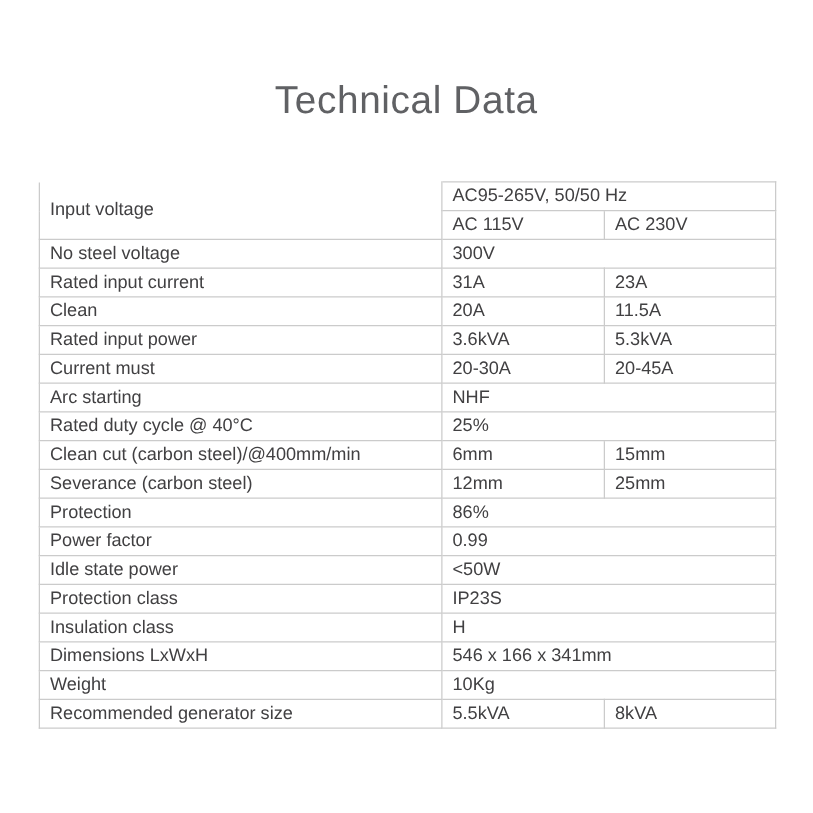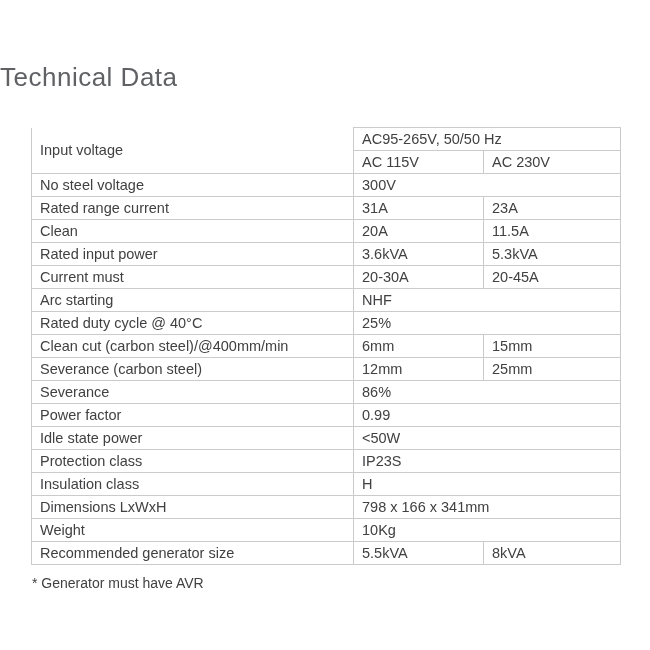--- a/index.html
+++ b/index.html
@@ -11,29 +11,29 @@
   html,body{margin:0;padding:0;}
   body{
     width:650px;height:650px;
     background:var(--bg);
     font-family:"Liberation Sans",sans-serif;
     overflow:hidden;
   }
   .page{position:relative;width:650px;height:650px;}
   .title{
     position:absolute;top:62px;left:0;width:650px;
-    text-align:left;
-    font-size:26px;
+    text-align:center;
+    font-size:31px;
     font-weight:300;
     letter-spacing:0.5px;
     color:var(--title-color);
     margin:0;
   }
   table.spec{
-    position:absolute;left:31px;top:127px;
+    position:absolute;left:31px;top:145px;
     width:589px;
     border-collapse:collapse;
     table-layout:fixed;
     font-size:14.5px;
     color:var(--text-color);
   }
   table.spec td{
     border:1px solid var(--border-color);
     height:22px;
     padding:0 8px;
@@ -73,21 +73,21 @@
         </tr>
         <tr>
           <td>AC 115V</td>
           <td>AC 230V</td>
         </tr>
         <tr>
           <td>No steel voltage</td>
           <td colspan="2">300V</td>
         </tr>
         <tr>
-          <td>Rated range current</td>
+          <td>Rated input current</td>
           <td>31A</td>
           <td>23A</td>
         </tr>
         <tr>
           <td>Clean</td>
           <td>20A</td>
           <td>11.5A</td>
         </tr>
         <tr>
           <td>Rated input power</td>
@@ -111,50 +111,49 @@
           <td>Clean cut (carbon steel)/@400mm/min</td>
           <td>6mm</td>
           <td>15mm</td>
         </tr>
         <tr>
           <td>Severance (carbon steel)</td>
           <td>12mm</td>
           <td>25mm</td>
         </tr>
         <tr>
-          <td>Severance</td>
+          <td>Protection</td>
           <td colspan="2">86%</td>
         </tr>
         <tr>
           <td>Power factor</td>
           <td colspan="2">0.99</td>
         </tr>
         <tr>
           <td>Idle state power</td>
           <td colspan="2">&lt;50W</td>
         </tr>
         <tr>
           <td>Protection class</td>
           <td colspan="2">IP23S</td>
         </tr>
         <tr>
           <td>Insulation class</td>
           <td colspan="2">H</td>
         </tr>
         <tr>
           <td>Dimensions LxWxH</td>
-          <td colspan="2">798 x 166 x 341mm</td>
+          <td colspan="2">546 x 166 x 341mm</td>
         </tr>
         <tr>
           <td>Weight</td>
           <td colspan="2">10Kg</td>
         </tr>
         <tr>
           <td>Recommended generator size</td>
           <td>5.5kVA</td>
           <td>8kVA</td>
         </tr>
       </tbody>
   </table>
 
-  <div class="footnote">* Generator must have AVR</div>
 
 </div>
 
 </body></html>

